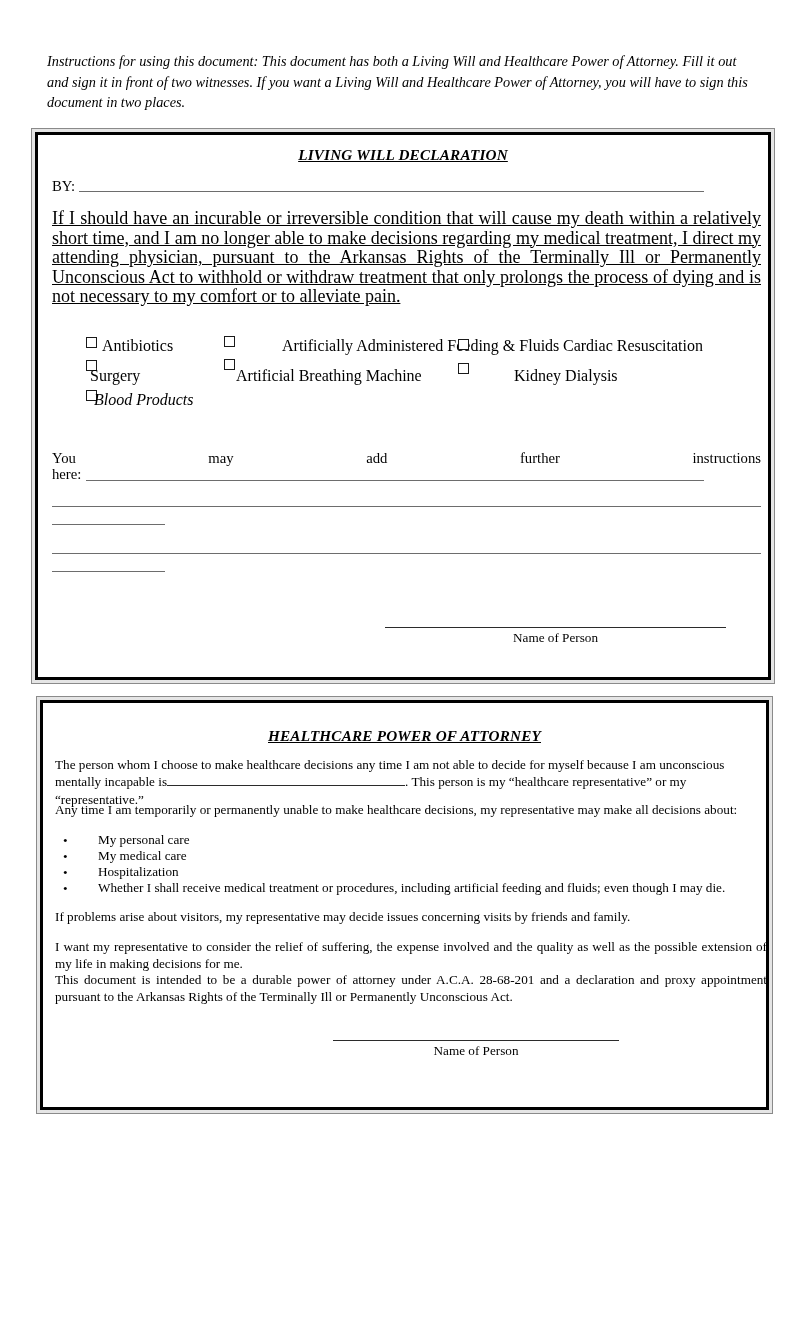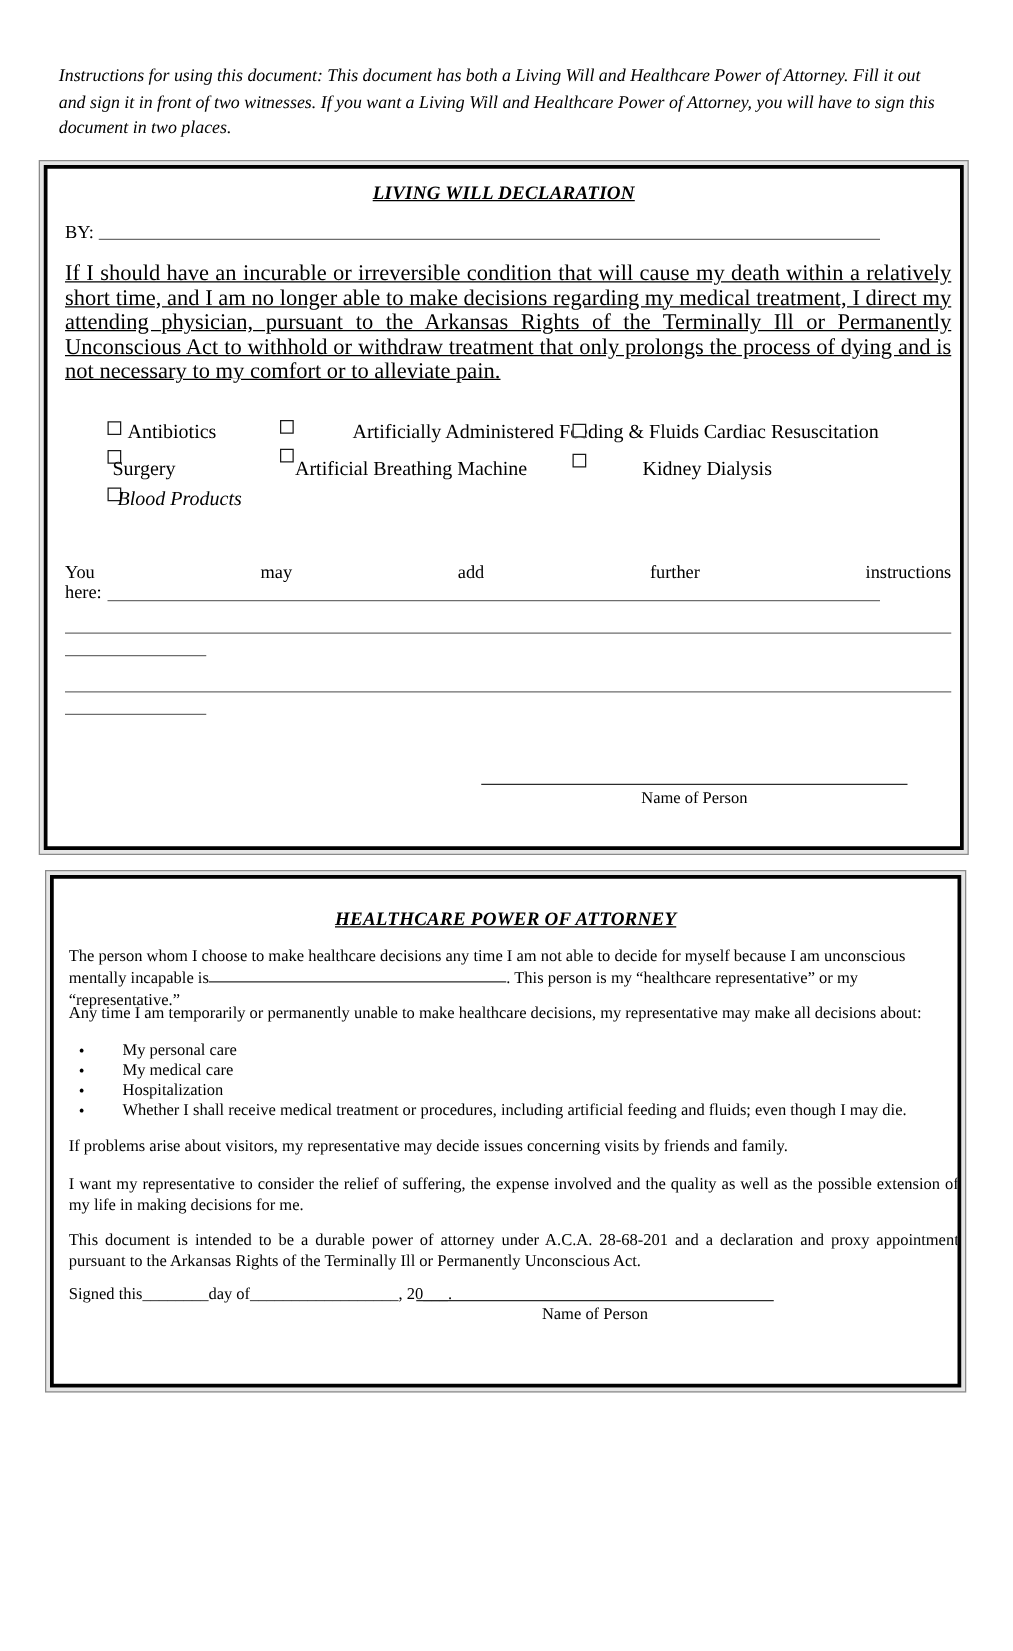--- a/index.html
+++ b/index.html
@@ -247,25 +247,22 @@
         <div class="bullet-dot" style="left:20px; top:162px;">•</div>
         <div class="bullet-item" style="left:55px; top:161px;">Hospitalization</div>
 
         <div class="bullet-dot" style="left:20px; top:178px;">•</div>
         <div class="bullet-item" style="left:55px; top:177px;">Whether I shall receive medical treatment or procedures, including artificial feeding and fluids; even though I may die.</div>
 
         <div class="para-s2 abs" style="left:12px; top:205px; width:712px; text-align:left;">If problems arise about visitors, my representative may decide issues concerning visits by friends and family.</div>
 
         <div class="para-s2 abs" style="left:12px; top:235px; width:712px;">I want my representative to consider the relief of suffering, the expense involved and the quality as well as the possible extension of my life in making decisions for me.</div>
 
-        <div class="para-s2 abs" style="left:12px; top:280px; width:712px;">This document is intended to be a durable power of attorney under A.C.A.  28-68-201 and a declaration and proxy appointment pursuant to the Arkansas Rights of the Terminally Ill or Permanently Unconscious Act.</div>
-
-        <div class="sig-text-s2" style="left:12px; top:324px;">
-          <span>Signed this</span><span>________</span><span>day of</span><span>__________________</span><span>, 20</span><span>___</span><span>.</span>
-        </div>
+        <div class="para-s2 abs" style="left:12px; top:268px; width:712px;">This document is intended to be a durable power of attorney under A.C.A.  28-68-201 and a declaration and proxy appointment pursuant to the Arkansas Rights of the Terminally Ill or Permanently Unconscious Act.</div>
+
         <div class="rule-dark" style="left:290px; top:337px; width:286px;"></div>
         <div class="sig-caption" style="left:290px; top:340px; width:286px;">Name of Person</div>
 
       </div>
     </div>
   </div>
 
 </div>
 
 </body></html>

